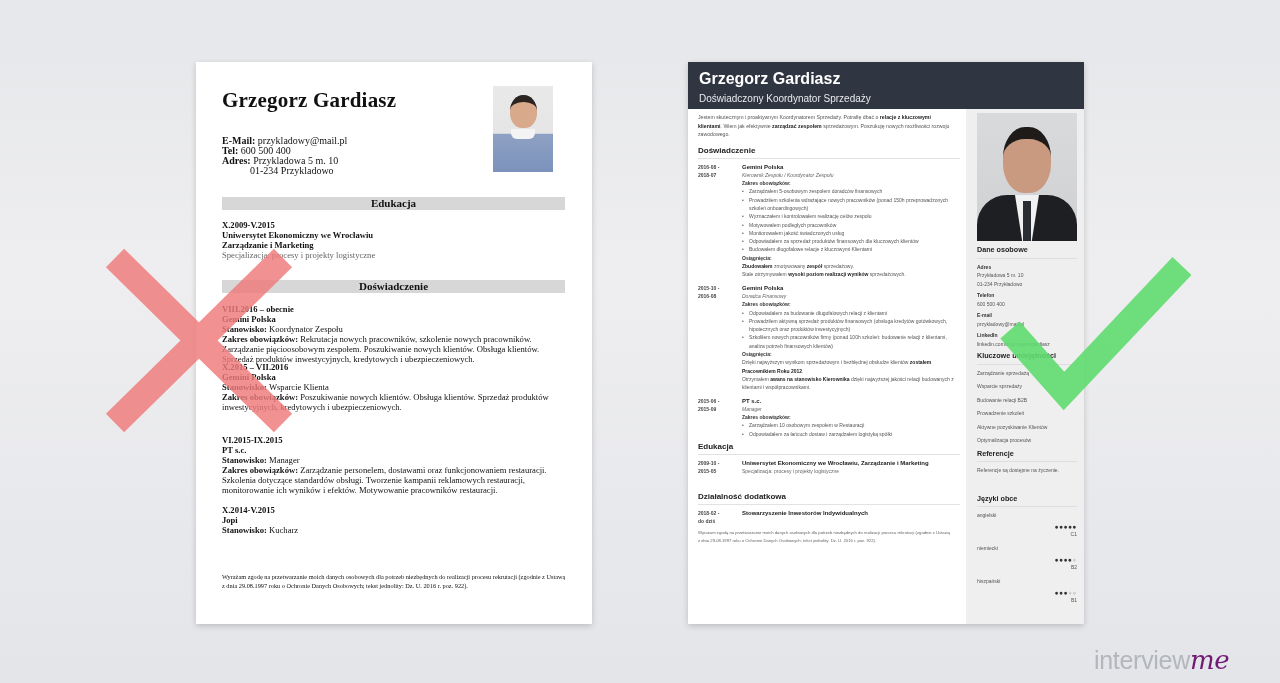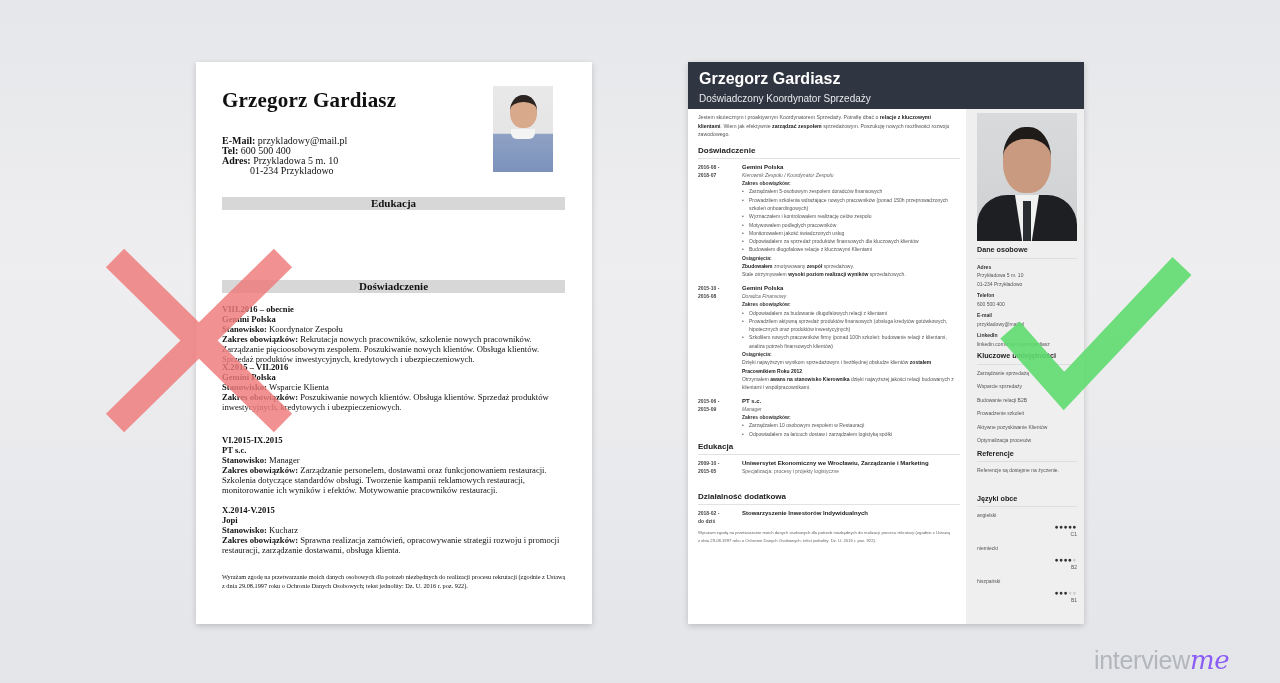--- a/index.html
+++ b/index.html
@@ -137,41 +137,47 @@
   .cv-right .lang .dots .off { color: #cfcfcf; }
   .cv-right .lang .lvl { text-align: right; font-size: 5px; }
 
   
   .overlay { position: absolute; left: 0; top: 0; width: 1280px; height: 683px; pointer-events: none; }
 
   .logo {
     position: absolute; left: 1094px; top: 645px; height: 30px;
     font-family: "Liberation Sans", sans-serif; font-size: 25px; color: #b3b6bb; letter-spacing: -0.3px;
   }
-  .logo .me { color: #8b5cf6; font-family: "DejaVu Serif", serif; font-style: italic; font-size: 26px; }
+  .logo .me { color: #701a75; font-family: "DejaVu Serif", serif; font-style: italic; font-size: 26px; }
 </style>
 </head>
 <body>
 
 <div class="cv-left">
   <div class="name">Grzegorz Gardiasz</div>
 
   <div class="contact">
     <div><b>E-Mail:</b> <span>przykladowy@mail.pl</span></div>
     <div><b>Tel:</b> <span>600 500 400</span></div>
     <div><b>Adres:</b> <span>Przykladowa 5 m. 10</span></div>
     <div class="indent">01-234 Przykladowo</div>
   </div>
 
   <div class="photo">
     <div class="head"></div>
     <div class="collar"></div>
   </div>
 
   <div class="section-bar" style="top:135px">Edukacja</div>
+  <div class="block" style="top:158px">
+    <div class="b">X.2009-V.2015</div>
+    <div class="b">Uniwersytet Ekonomiczny we Wrocławiu</div>
+    <div class="b">Zarządzanie i Marketing</div>
+    <div class="muted">Specjalizacja: procesy i projekty logistyczne</div>
+  </div>
 
   <div class="section-bar" style="top:218px">Doświadczenie</div>
 
   <div class="block" style="top:242px">
     <div class="b">VIII.2016 – obecnie</div>
     <div class="b">Gemini Polska</div>
     <div><span class="b">Stanowisko:</span> <span>Koordynator Zespołu</span></div>
     <div><span class="b">Zakres obowiązków:</span> <span>Rekrutacja nowych pracowników, szkolenie nowych pracowników. Zarządzanie pięcioosobowym zespołem. Poszukiwanie nowych klientów. Obsługa klientów. Sprzedaż produktów inwestycyjnych, kredytowych i ubezpieczeniowych.</span></div>
   </div>
 
@@ -186,21 +192,20 @@
     <div class="b">VI.2015-IX.2015</div>
     <div class="b">PT s.c.</div>
     <div><span class="b">Stanowisko:</span> <span>Manager</span></div>
     <div><span class="b">Zakres obowiązków:</span> <span>Zarządzanie personelem, dostawami oraz funkcjonowaniem restauracji. Szkolenia dotyczące standardów obsługi. Tworzenie kampanii reklamowych restauracji, monitorowanie ich wyników i efektów. Motywowanie pracowników restauracji.</span></div>
   </div>
 
   <div class="block" style="top:443px">
     <div class="b">X.2014-V.2015</div>
     <div class="b">Jopi</div>
     <div><span class="b">Stanowisko:</span> <span>Kucharz</span></div>
-    <div><span class="b">Zakres obowiązków:</span> <span>Sprawna realizacja zamówień, opracowywanie strategii rozwoju i promocji restauracji, zarządzanie dostawami, obsługa klienta.</span></div>
   </div>
 
   <div class="consent">Wyrażam zgodę na przetwarzanie moich danych osobowych dla potrzeb niezbędnych do realizacji procesu rekrutacji (zgodnie z Ustawą z dnia 29.08.1997 roku o Ochronie Danych Osobowych; tekst jednolity: Dz. U. 2016 r. poz. 922).</div>
 </div>
 
 <div class="cv-right">
   <div class="header">
     <div class="name">Grzegorz Gardiasz</div>
     <div class="title">Doświadczony Koordynator Sprzedaży</div>
   </div>

